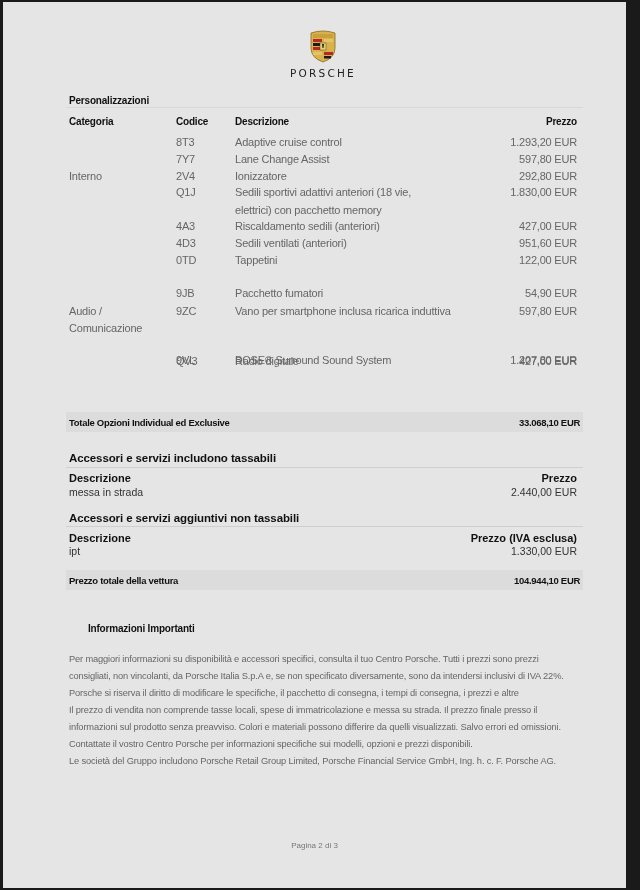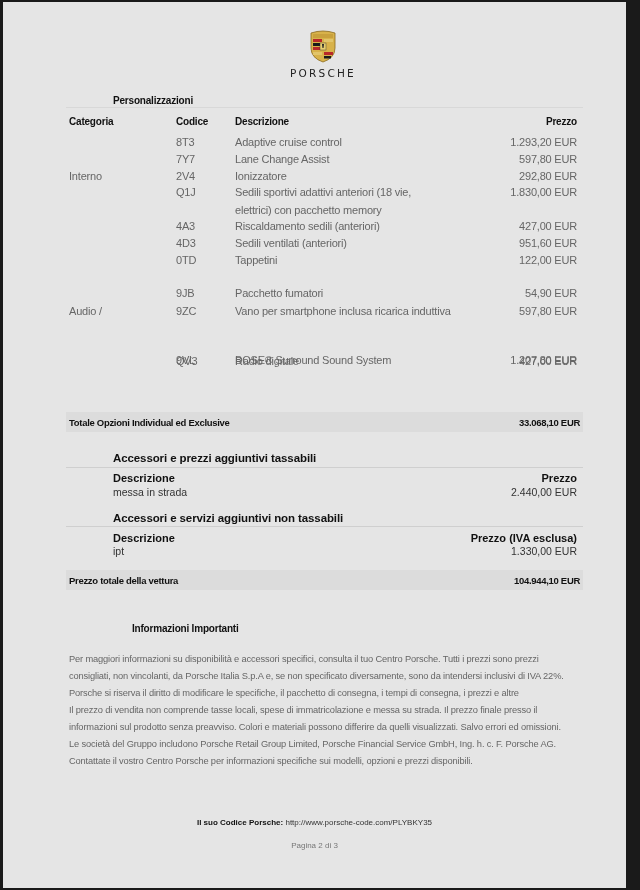--- a/index.html
+++ b/index.html
@@ -9,21 +9,21 @@
   }
   .page {
     position: absolute; left: 3px; top: 2px; width: 623px; height: 886px; background: #e5e5e5;
   }
   .logo { position: absolute; left: 270px; top: 28px; width: 100px; text-align: center; }
   .crest { width: 26px; height: 33px; margin: 0 auto; display: block; }
   .wordmark {
     font-family: "DejaVu Sans", sans-serif; font-size: 10.5px; letter-spacing: 2.2px; color: #222;
     margin-top: 4px; font-weight: normal;
   }
-  .abs { position: absolute; margin-left: 44px; }
+  .abs { position: absolute; }
   .h-section { font-size: 10px; font-weight: bold; color: #111; letter-spacing: -0.2px; }
   .rule { position: absolute; left: 63px; width: 517px; height: 1px; background: #d8d8d8; }
   .th { font-size: 10px; font-weight: bold; color: #111; letter-spacing: -0.2px; }
   .td { font-size: 11px; color: #666; letter-spacing: -0.2px; white-space: nowrap; }
   .col-cat { left: 66px; }
   .col-code { left: 173px; }
   .col-desc { left: 232px; }
   .col-price { right: 49px; text-align: right; }
   .row { position: absolute; left: 0; width: 623px; height: 17px; }
   .row > span { position: absolute; top: 0; }
@@ -115,37 +115,40 @@
     <span class="td col-code">9JB</span>
     <span class="td col-desc">Pacchetto fumatori</span>
     <span class="td col-price">54,90 EUR</span>
   </div>
   <div class="row" style="top:303px;">
     <span class="td col-cat">Audio /</span>
     <span class="td col-code">9ZC</span>
     <span class="td col-desc">Vano per smartphone inclusa ricarica induttiva</span>
     <span class="td col-price">597,80 EUR</span>
   </div>
+  <div class="row" style="top:320px;">
+    <span class="td col-cat">Comunicazione</span>
+  </div>
   <div class="row" style="top:352px;">
     <span class="td col-code">9VL</span>
     <span class="td col-desc">BOSE® Surround Sound System</span>
     <span class="td col-price">1.207,80 EUR</span>
   </div>
   <div class="row" style="top:353px;">
     <span class="td col-code">QV3</span>
     <span class="td col-desc">Radio digitale</span>
     <span class="td col-price">427,00 EUR</span>
   </div>
 
   <div class="bar" style="top:410px;">
     <span style="left:3px;">Totale Opzioni Individual ed Exclusive</span>
     <span style="right:3px;">33.068,10 EUR</span>
   </div>
 
-  <div class="abs sub-h" style="left:66px; top:450px;">Accessori e prezzi aggiuntivi tassabili</div>
+  <div class="abs sub-h" style="left:66px; top:450px;">Accessori e servizi includono tassabili</div>
   <div class="rule" style="top:465px; background:#cfcfcf;"></div>
   <div class="abs sub-th" style="left:66px; top:470px;">Descrizione</div>
   <div class="abs sub-th" style="right:49px; top:470px; text-align:right;">Prezzo</div>
   <div class="abs sub-td" style="left:66px; top:484px;">messa in strada</div>
   <div class="abs sub-td" style="right:49px; top:484px; text-align:left;">2.440,00 EUR</div>
 
   <div class="abs sub-h" style="left:66px; top:510px;">Accessori e servizi aggiuntivi non tassabili</div>
   <div class="rule" style="top:524px; background:#cfcfcf;"></div>
   <div class="abs sub-th" style="left:66px; top:530px;">Descrizione</div>
   <div class="abs sub-th" style="right:49px; top:530px; text-align:right;">Prezzo (IVA esclusa)</div>
@@ -157,22 +160,18 @@
     <span style="right:3px;">104.944,10 EUR</span>
   </div>
 
   <div class="abs h-section" style="left:66px; top:621px;padding-left:19px;">Informazioni Importanti</div>
   <div class="info-p" style="top:649px;">
     <div>Per maggiori informazioni su disponibilità e accessori specifici, consulta il tuo Centro Porsche. Tutti i prezzi sono prezzi</div>
     <div>consigliati, non vincolanti, da Porsche Italia S.p.A e, se non specificato diversamente, sono da intendersi inclusivi di IVA 22%.</div>
     <div>Porsche si riserva il diritto di modificare le specifiche, il pacchetto di consegna, i tempi di consegna, i prezzi e altre</div>
     <div>Il prezzo di vendita non comprende tasse locali, spese di immatricolazione e messa su strada. Il prezzo finale presso il</div>
     <div>informazioni sul prodotto senza preavviso. Colori e materiali possono differire da quelli visualizzati. Salvo errori ed omissioni.</div>
+    <div>Contattate il vostro Centro Porsche per informazioni specifiche sui modelli, opzioni e prezzi disponibili.</div>
     <div>Le società del Gruppo includono Porsche Retail Group Limited, Porsche Financial Service GmbH, Ing. h. c. F. Porsche AG.</div>
-    <div>Contattate il vostro Centro Porsche per informazioni specifiche sui modelli, opzioni e prezzi disponibili.</div>
   </div>
 
-  <div class="code-line">
-    <b>Il suo Codice Porsche:</b>
-    <span>http://www.porsche-code.com/PLYBKY35</span>
-  </div>
   <div class="page-num">Pagina 2 di 3</div>
 </div>
 
 </body></html>

